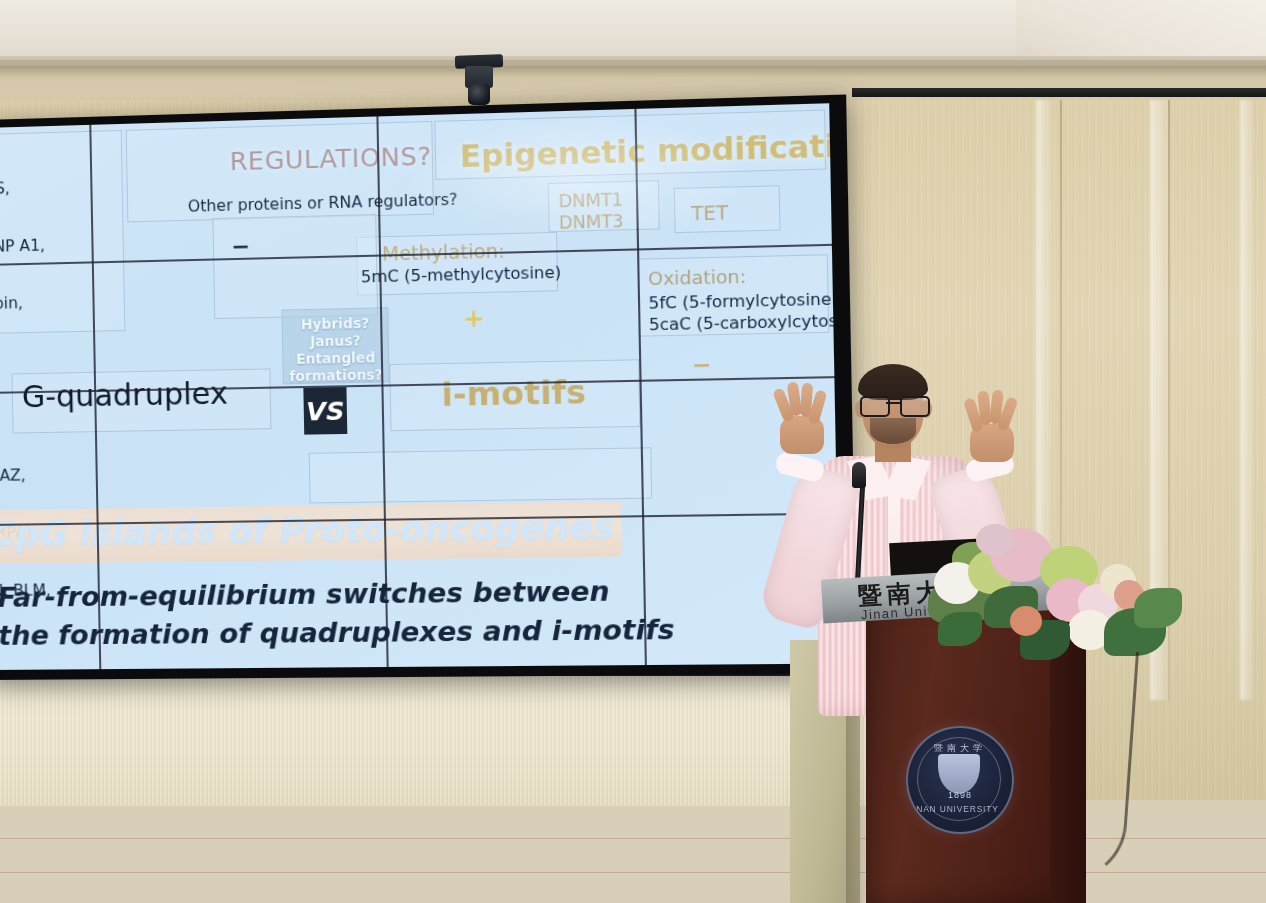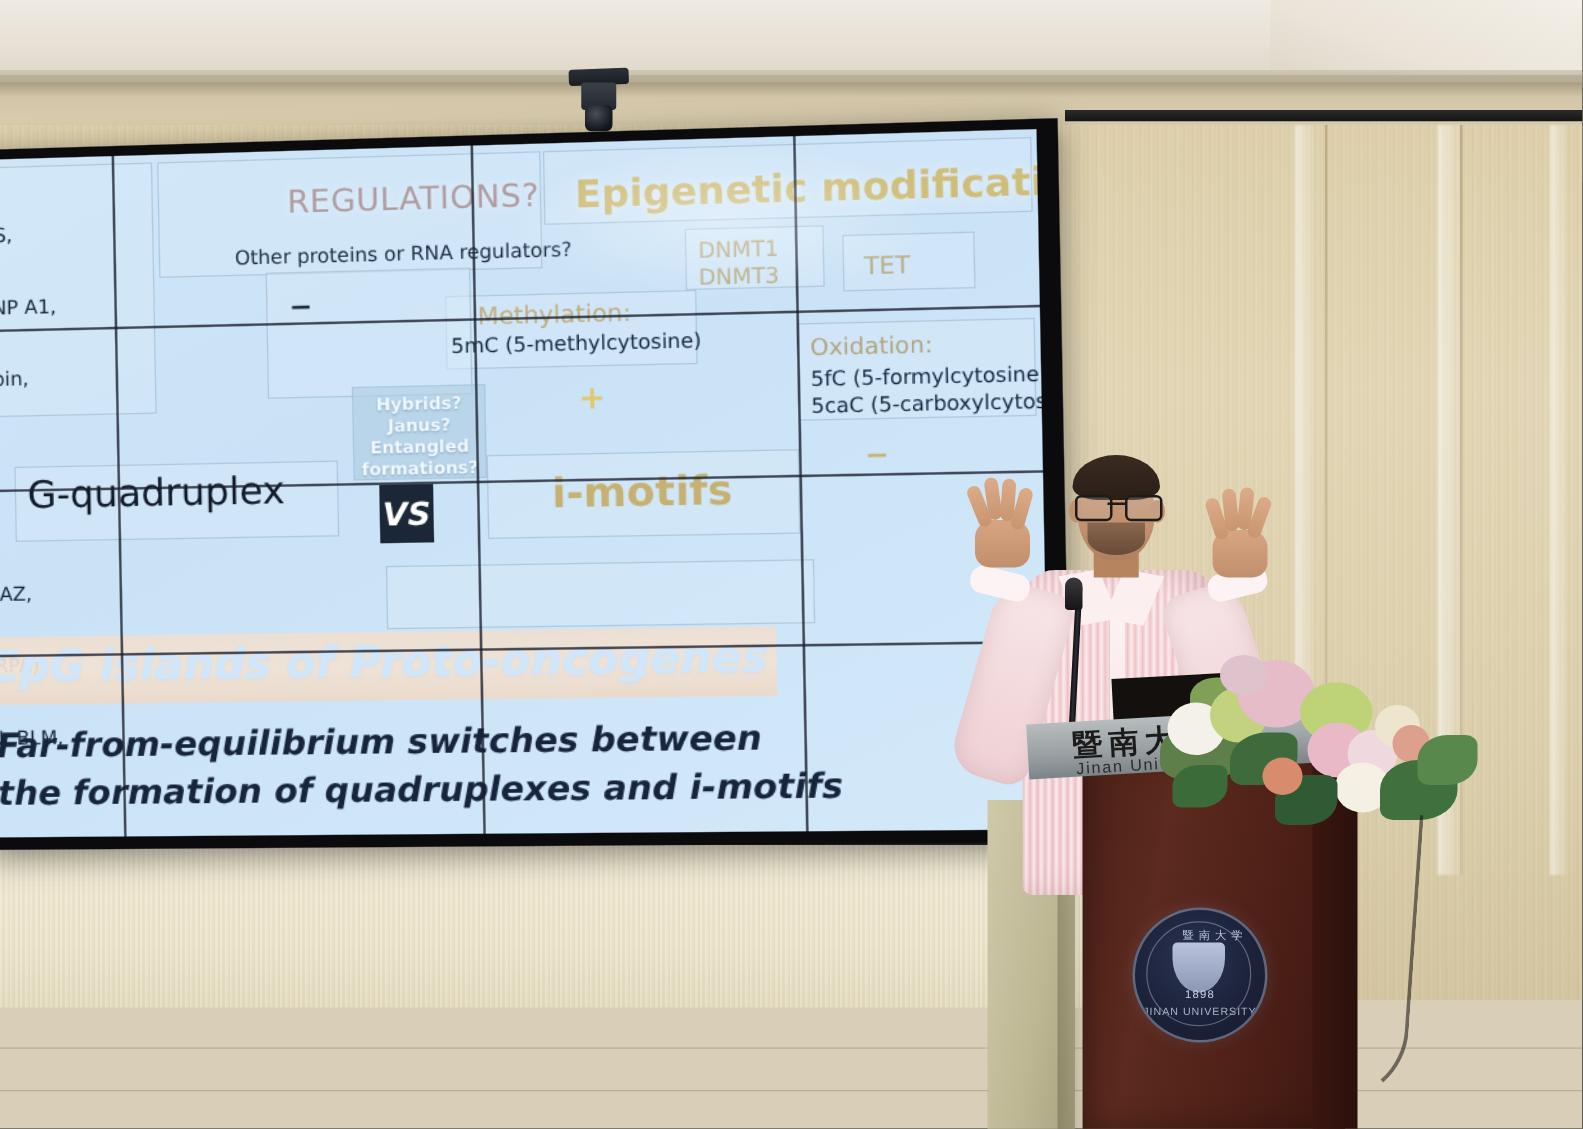--- a/index.html
+++ b/index.html
@@ -400,26 +400,26 @@
     position:absolute;left:30px;top:26px;width:42px;height:40px;
     background:linear-gradient(180deg,#b9c3dd,#8c97b4);
     border-radius:4px 4px 50% 50%/4px 4px 70% 70%;
   }
   .emb-year{
     position:absolute;left:0;top:62px;width:104px;text-align:center;
     font-size:9px;color:#c9d2e6;letter-spacing:1px;
     font-family:"Liberation Sans",sans-serif;
   }
   .emb-en{
-    position:absolute;left:0;top:76px;width:104px;text-align:center;
+    position:absolute;left:0;top:76px;width:104px;text-align:left;
     font-size:8.5px;color:#aab4cd;letter-spacing:.8px;
     font-family:"Liberation Sans",sans-serif;
   }
   .emb-cn{
-    position:absolute;left:12px;top:14px;width:104px;text-align:center;
+    position:absolute;left:0;top:14px;width:104px;text-align:center;
     font-size:9px;color:#bbc5dd;letter-spacing:4px;
     font-family:"DejaVu Sans",sans-serif;
   }
 
   
   .flowers{position:absolute;left:928px;top:524px;width:262px;height:160px;}
   .blob{position:absolute;border-radius:50%;}
   .leafy{position:absolute;border-radius:50% 10% 50% 10%;}
 
   .cable{

